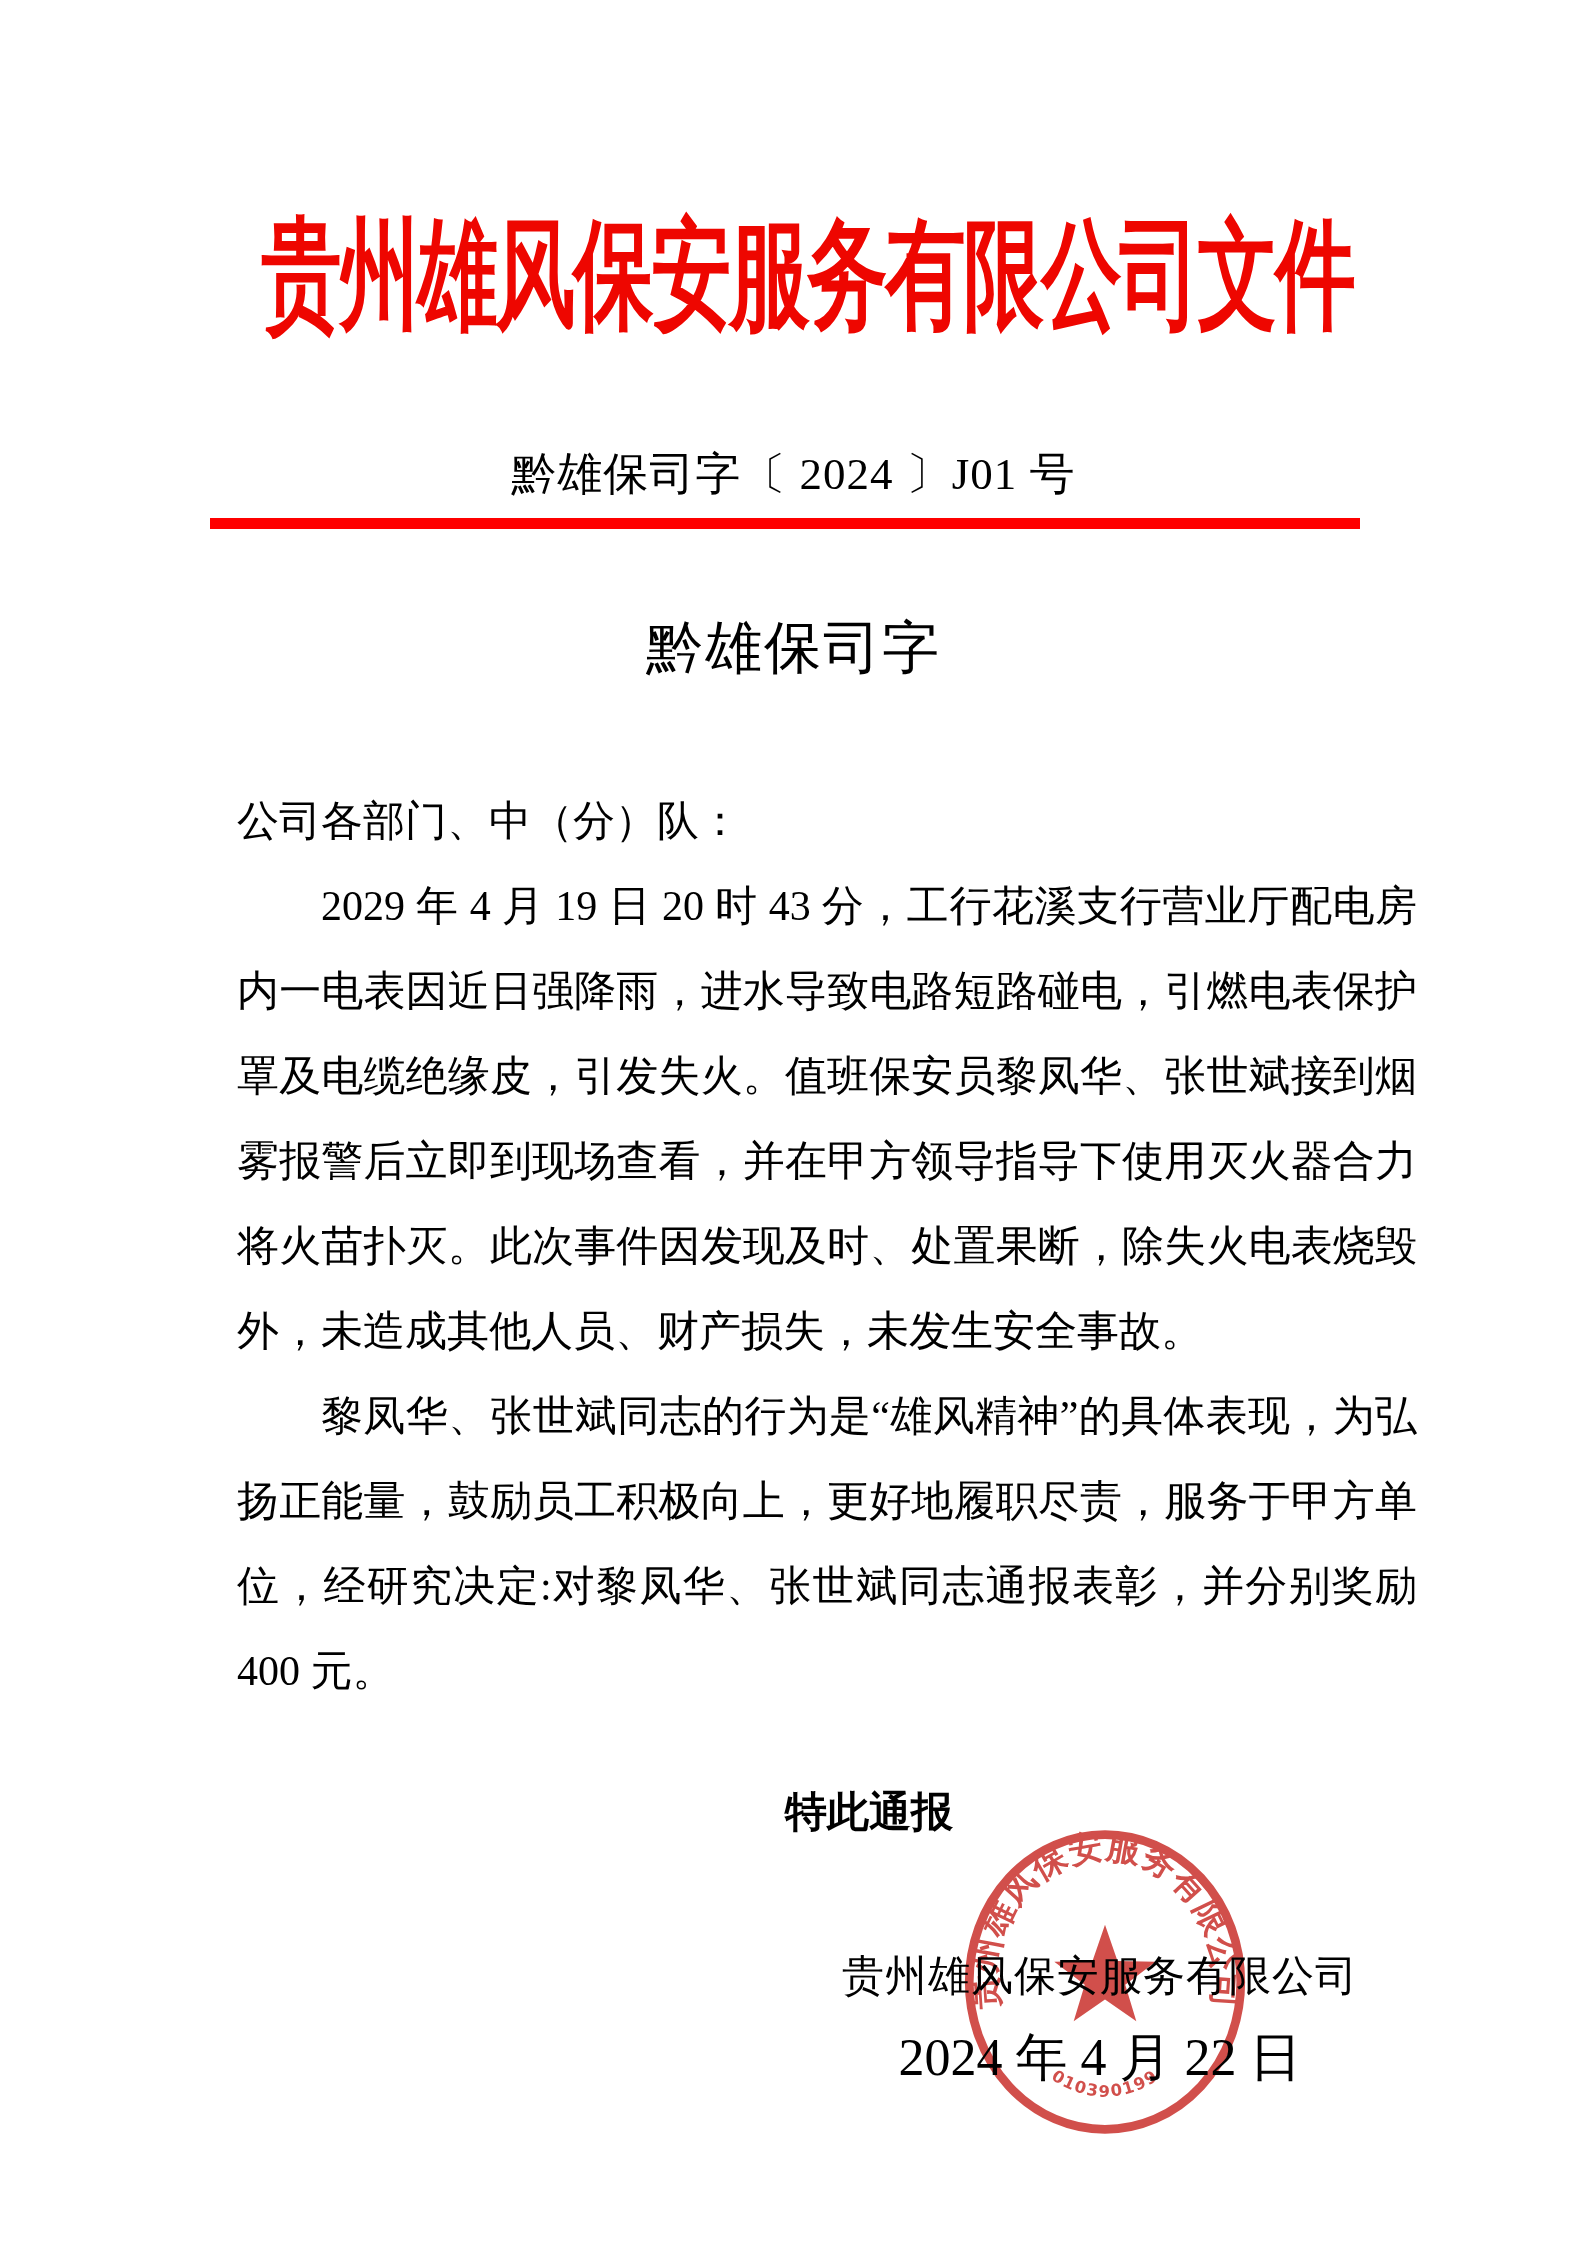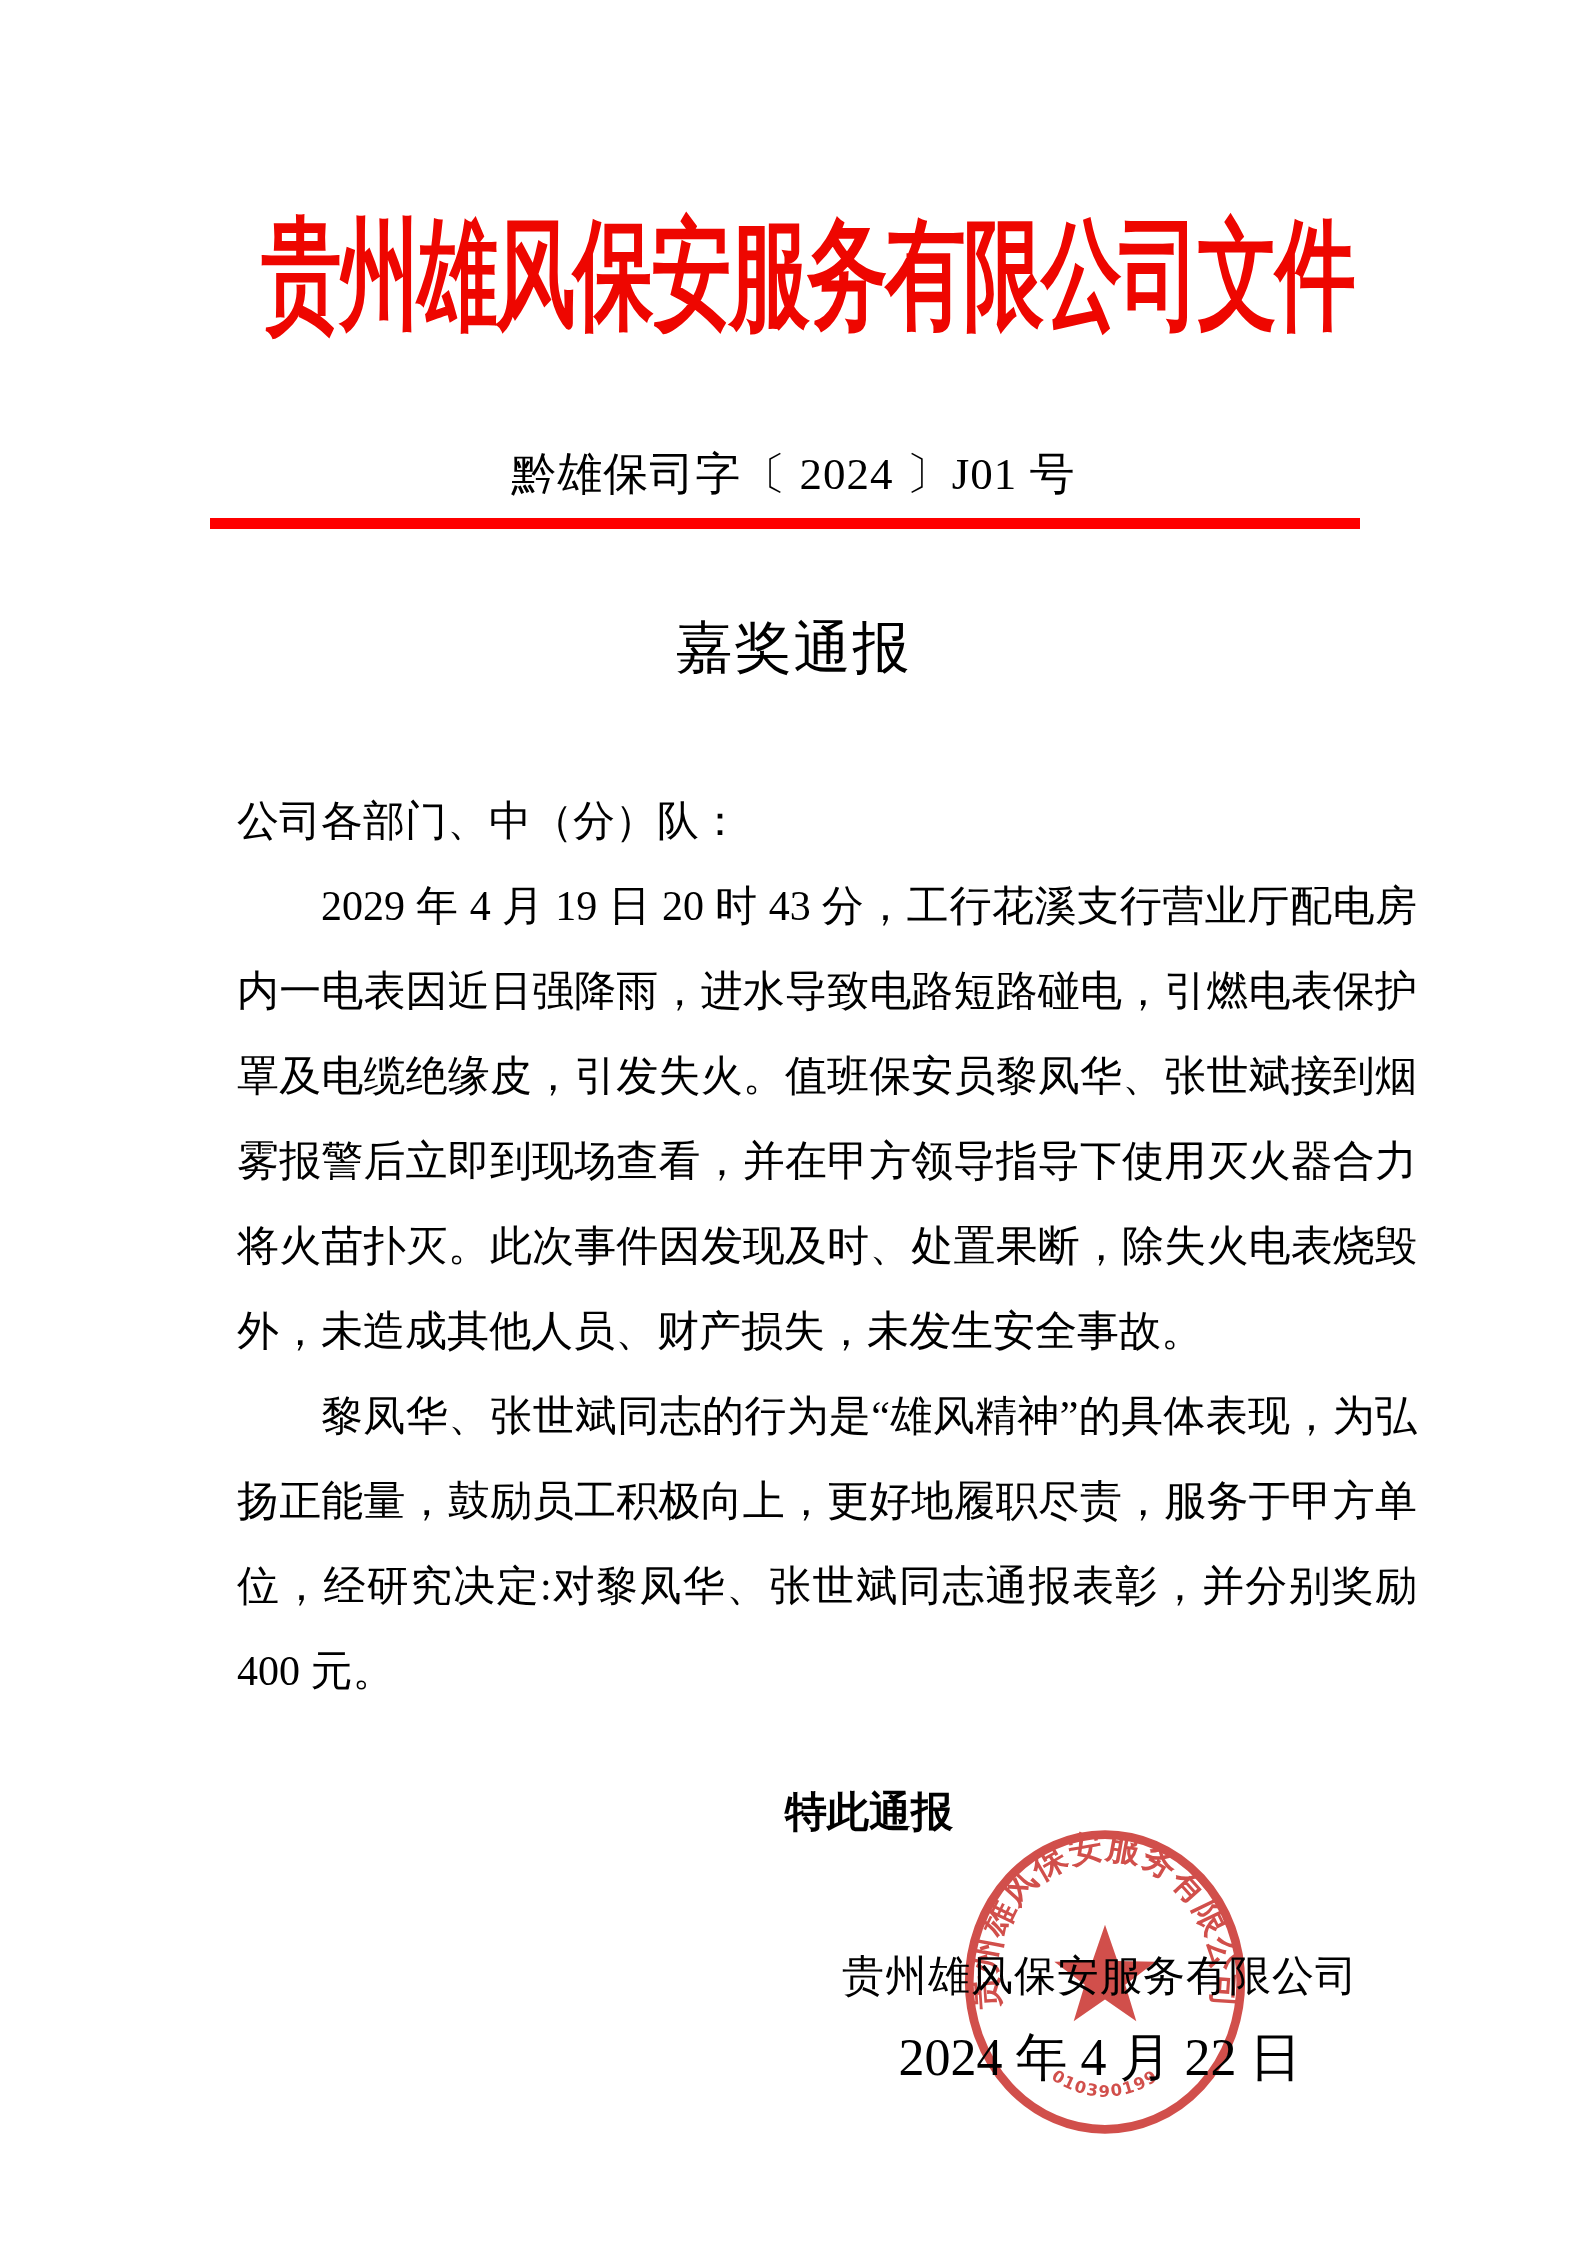--- a/index.html
+++ b/index.html
@@ -112,21 +112,21 @@
 <div class="page">
 
   <div class="header-title">
     <span class="stretch">贵州雄风保安服务有限公司文件</span>
   </div>
 
   <div class="doc-number">黔雄保司字〔 2024 〕J01 号</div>
 
   <div class="red-divider"></div>
 
-  <div class="doc-title">嘉奖通报</div>
+  <div class="doc-title">黔雄保司字</div>
 
   <div class="body-text">
     <p class="salutation">公司各部门、中（分）队：</p>
     <p class="indent">2029 年 4 月 19 日 20 时 43 分，工行花溪支行营业厅配电房内一电表因近日强降雨，进水导致电路短路碰电，引燃电表保护罩及电缆绝缘皮，引发失火。值班保安员黎凤华、张世斌接到烟雾报警后立即到现场查看，并在甲方领导指导下使用灭火器合力将火苗扑灭。此次事件因发现及时、处置果断，除失火电表烧毁外，未造成其他人员、财产损失，未发生安全事故。</p>
     <p class="indent">黎凤华、张世斌同志的行为是“雄风精神”的具体表现，为弘扬正能量，鼓励员工积极向上，更好地履职尽责，服务于甲方单位，经研究决定:对黎凤华、张世斌同志通报表彰，并分别奖励 400 元。</p>
     <p class="closing">特此通报</p>
   </div>
 
   <div class="signature">
     <div class="company">贵州雄风保安服务有限公司</div>

